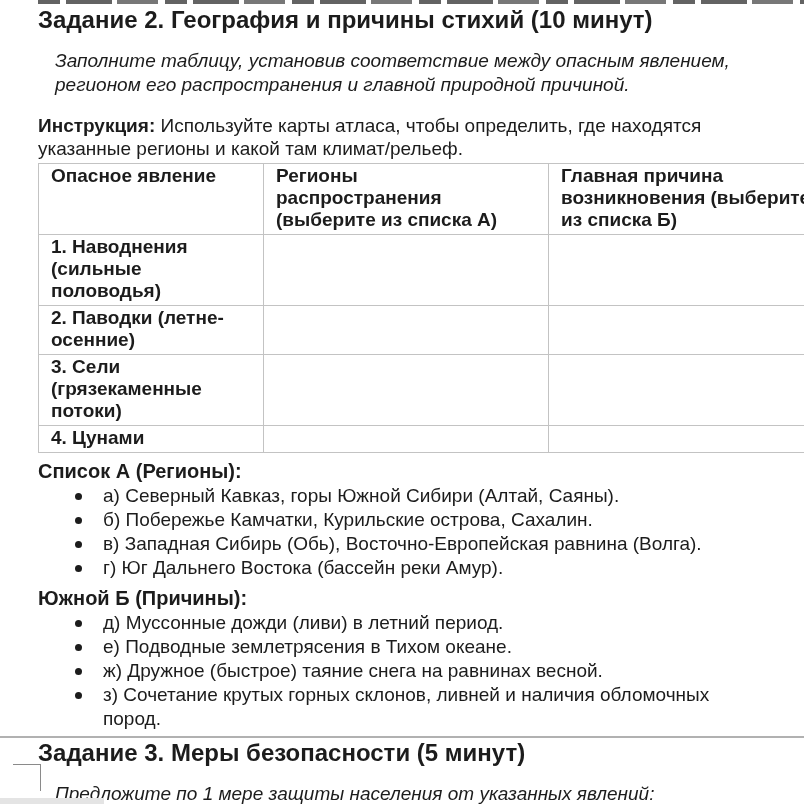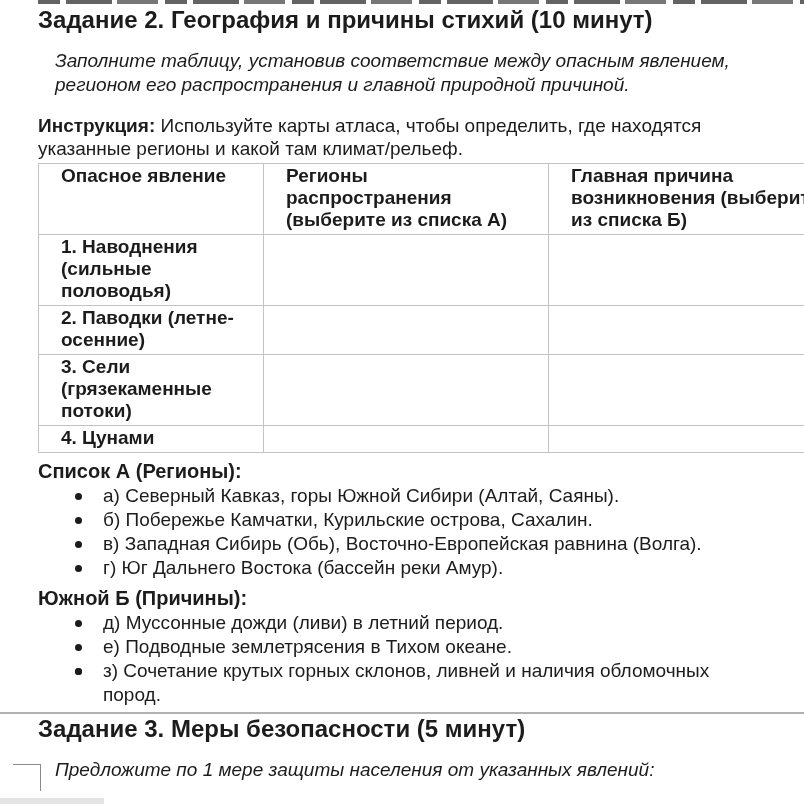--- a/index.html
+++ b/index.html
@@ -25,21 +25,21 @@
 
   table.hazard-table{
     border-collapse:collapse;table-layout:fixed;width:830px;
     font-size:19px;line-height:22px;margin:0;
   }
   .hazard-table col.c1{width:225px;}
   .hazard-table col.c2{width:285px;}
   .hazard-table col.c3{width:320px;}
   .hazard-table th,.hazard-table td{
     border:1px solid #c3c3c3;vertical-align:top;text-align:left;
-    padding:1px 22px 3px;font-weight:bold;
+    padding:1px 12px 3px;font-weight:bold;
   }
   .hazard-table th{white-space:pre-line;}
 
   .section-title{font-size:20px;font-weight:bold;line-height:24px;margin:6px 0 0;}
   ul.bullet-list{list-style:none;margin:1px 0 0;padding:0;}
   ul.bullet-list li{
     position:relative;padding-left:65px;line-height:24px;
     font-size:19px;max-width:615px;
   }
   .bullet{
@@ -124,21 +124,21 @@
     <li><span class="bullet"></span><span>а) Северный Кавказ, горы Южной Сибири (Алтай, Саяны).</span></li>
     <li><span class="bullet"></span><span>б) Побережье Камчатки, Курильские острова, Сахалин.</span></li>
     <li><span class="bullet"></span><span>в) Западная Сибирь (Обь), Восточно-Европейская равнина (Волга).</span></li>
     <li><span class="bullet"></span><span>г) Юг Дальнего Востока (бассейн реки Амур).</span></li>
   </ul>
 
   <div class="section-title">Южной Б (Причины):</div>
   <ul class="bullet-list">
     <li><span class="bullet"></span><span>д) Муссонные дожди (ливи) в летний период.</span></li>
     <li><span class="bullet"></span><span>е) Подводные землетрясения в Тихом океане.</span></li>
-    <li><span class="bullet"></span></li>
+    <li><span class="bullet"></span><span>ж) Дружное (быстрое) таяние снега на равнинах весной.</span></li>
     <li><span class="bullet"></span><span>з) Сочетание крутых горных склонов, ливней и наличия обломочных пород.</span></li>
   </ul>
 
   <div class="rule"></div>
 
   <h1 class="doc-title">Задание 3. Меры безопасности (5 минут)</h1>
   <p class="subtitle">Предложите по 1 мере защиты населения от указанных явлений:</p>
 
   <div class="numbered-item"><span class="item-num">1.</span><span class="item-label">От наводнений:</span><span class="answer-blank blank-1"></span></div>
 

